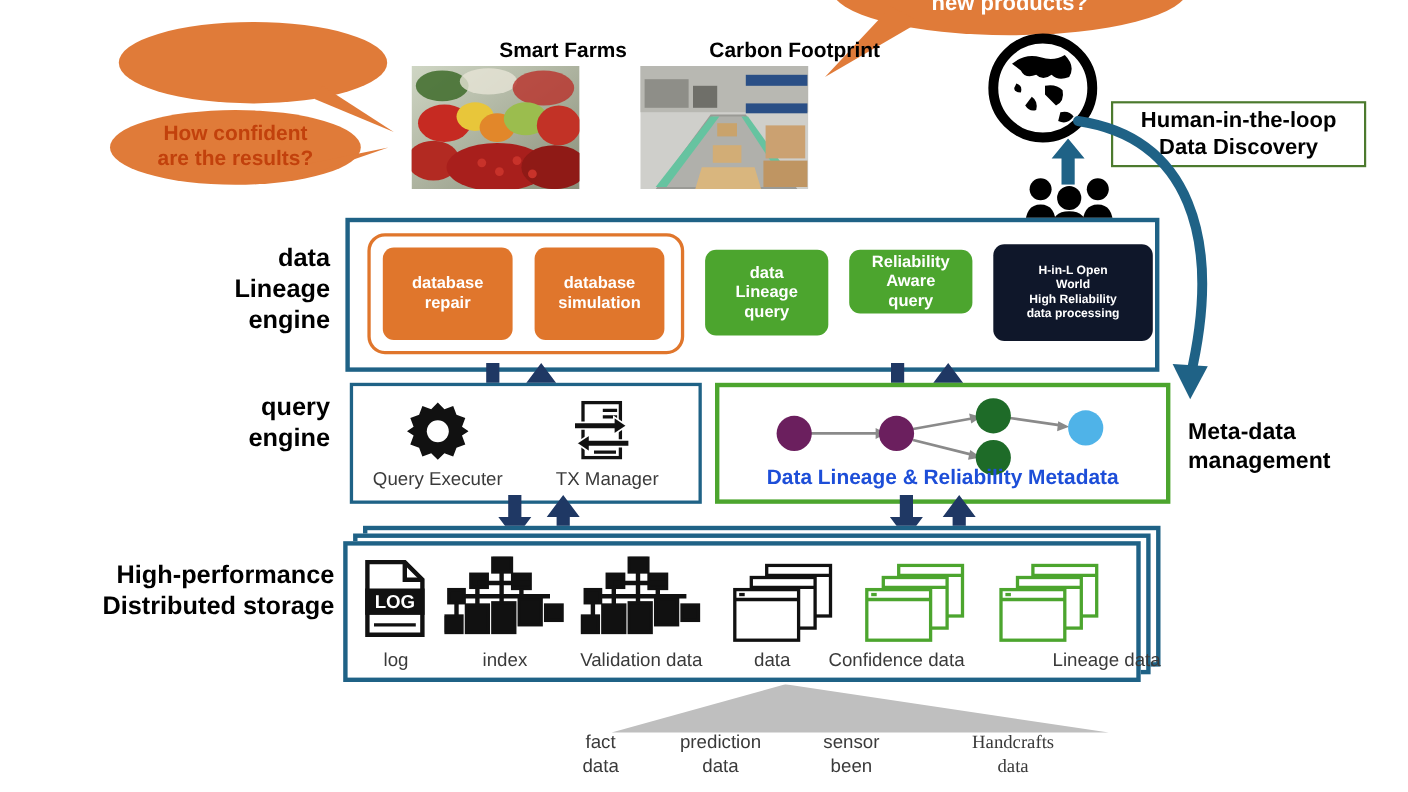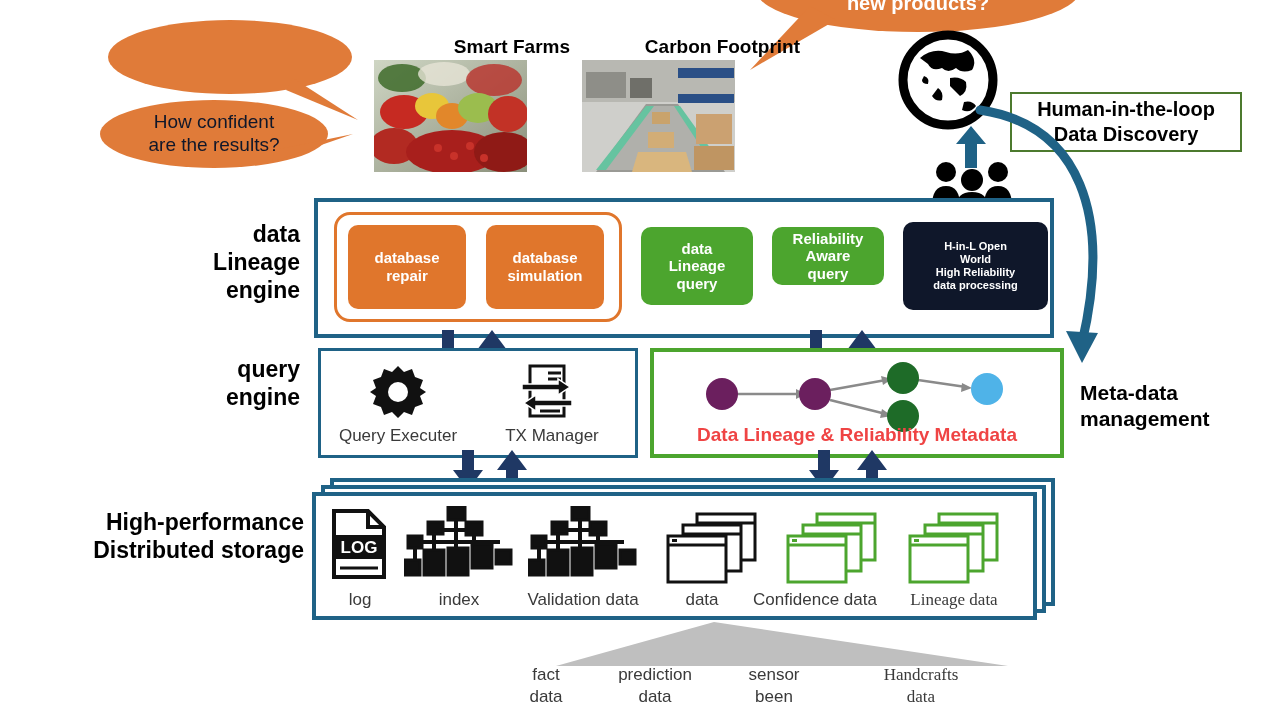--- a/index.html
+++ b/index.html
@@ -24,21 +24,21 @@
   .mod.orange{background:#E0762C;}
   .mod.green{background:#4CA52E;}
   .mod.blue{background:#0f172a;font-size:11px;}
   .orange-group{position:absolute;border:3px solid #E0762C;border-radius:16px;box-sizing:border-box;}
 
   
   .arrow{position:absolute;}
 
   .smalllab{font-size:17px;color:#3a3a3a;position:absolute;text-align:center;
             font-family:"Liberation Sans", sans-serif;}
-  .glabel{font-weight:bold;font-size:19px;position:absolute;text-align:center;color:#ef4444;}
+  .glabel{font-weight:bold;font-size:19px;position:absolute;text-align:center;color:#1d4ed8;}
 
   .hitl-box{border:2px solid #4C7A2E;background:#fff;position:absolute;box-sizing:border-box;
             display:flex;align-items:center;justify-content:center;text-align:center;
             font-weight:bold;font-size:20px;line-height:1.25;}
   .meta-lab{font-weight:bold;font-size:21px;position:absolute;line-height:1.25;text-align:left;}
 
   .botlab{font-size:17px;color:#3a3a3a;position:absolute;text-align:center;line-height:1.3;}
 </style>
 </head>
 <body>
@@ -49,21 +49,21 @@
     <polygon points="185,58 250,100 178,70" fill="#E07B39"></polygon>
   </svg>
 </div>
 
 <div class="abs" style="left:100px;top:100px;width:228px;height:70px;">
   <svg width="228" height="110" style="position:absolute;left:0;top:0;overflow:visible;">
     <ellipse cx="114" cy="34" rx="114" ry="34" fill="#E07B39"></ellipse>
     <polygon points="175,50 253,34 172,62" fill="#E07B39"></polygon>
   </svg>
   <div class="abs" style="left:0;top:6px;width:228px;height:56px;display:flex;align-items:center;
-       justify-content:center;color:#0f172a;font-weight:normal;font-size:19px;line-height:1.2;
+       justify-content:center;color:#c2410c;font-weight:bold;font-size:19px;line-height:1.2;
        text-align:center;white-space:pre-line;">How confident
 are the results?</div>
 </div>
 
 <div class="abs" style="left:740px;top:-52px;width:340px;height:110px;">
   <svg width="340" height="130" style="position:absolute;left:0;top:0;overflow:visible;">
     <ellipse cx="178" cy="42" rx="162" ry="42" fill="#E07B39"></ellipse>
     <polygon points="70,58 10,122 96,72" fill="#E07B39"></polygon>
   </svg>
   <div class="abs" style="left:16px;top:40px;width:324px;height:30px;display:flex;align-items:center;
@@ -370,21 +370,21 @@
       <rect x="34" y="2" width="58" height="46"></rect>
         <line x1="34" y1="11" x2="92" y2="11"></line>
       <rect x="20" y="13" width="58" height="46"></rect>
         <line x1="20" y1="22" x2="78" y2="22"></line>
       <rect x="5" y="24" width="58" height="46"></rect>
         <line x1="5" y1="33" x2="63" y2="33"></line>
     </g>
     <rect x="9" y="27" width="5" height="3" fill="#4CA52E"></rect>
   </svg>
 </div>
-<div class="smalllab" style="left:890px;top:590px;width:128px;font-family:Liberation Serif, serif;">Lineage data</div>
+<div class="smalllab" style="left:942px;top:590px;width:128px;">Lineage data</div>
 
 <div class="abs" style="left:552px;top:622px;">
   <svg width="460" height="46">
     <polygon points="162,0 456,44 4,44" fill="#BFBFBF"></polygon>
   </svg>
 </div>
 
 <div class="botlab" style="left:496px;top:664px;width:100px;white-space:pre-line;">fact
 data</div>
 <div class="botlab" style="left:600px;top:664px;width:110px;white-space:pre-line;">prediction

